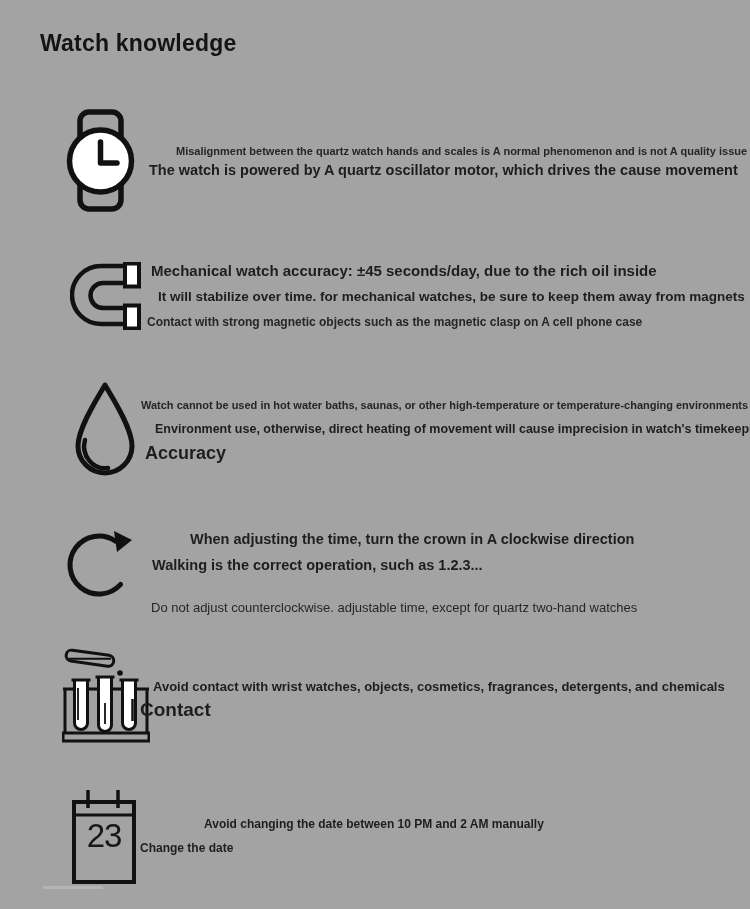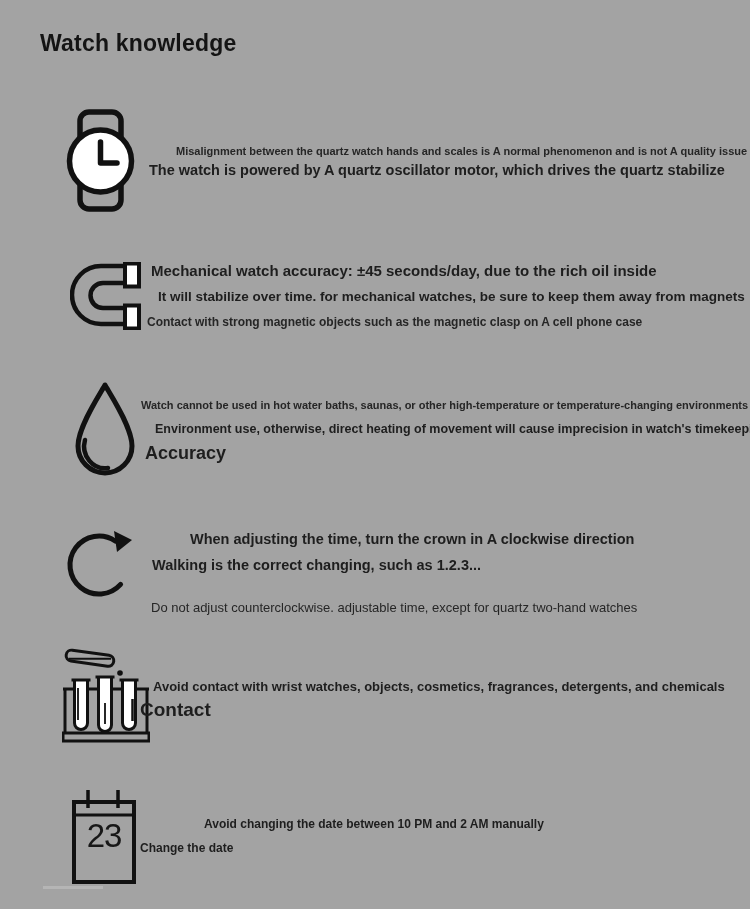--- a/index.html
+++ b/index.html
@@ -65,21 +65,21 @@
 
   <section>
     <span class="icon icon-watch">
       <svg viewBox="0 0 75 105" xmlns="http://www.w3.org/2000/svg" fill="none" stroke="#111" stroke-width="5.5">
         <rect x="17" y="4" width="41" height="97" rx="9"></rect>
         <circle cx="37.5" cy="53" r="31" fill="#fff"></circle>
         <path d="M37.5 34 V55 H54" stroke-linecap="round" stroke-linejoin="round"></path>
       </svg>
     </span>
     <p class="line s1l1">Misalignment between the quartz watch hands and scales is A normal phenomenon and is not A quality issue</p>
-    <p class="line s1l2">The watch is powered by A quartz oscillator motor, which drives the quartz stabilize</p>
+    <p class="line s1l2">The watch is powered by A quartz oscillator motor, which drives the cause movement</p>
   </section>
 
   <section>
     <span class="icon icon-magnet">
       <svg viewBox="0 0 72 68" xmlns="http://www.w3.org/2000/svg" fill="none" stroke="#111" stroke-width="4.5">
         <path d="M60 4 H31 A29 29 0 0 0 31 62 H60"></path>
         <path d="M60 21 H33 A12.5 12.5 0 0 0 33 46 H60"></path>
         <rect x="55" y="1.5" width="14" height="23" fill="#fff" stroke-width="4"></rect>
         <rect x="55" y="43.5" width="14" height="23" fill="#fff" stroke-width="4"></rect>
       </svg>
@@ -102,21 +102,21 @@
   </section>
 
   <section>
     <span class="icon icon-rotate">
       <svg viewBox="0 0 72 77" xmlns="http://www.w3.org/2000/svg" fill="none" stroke="#111" stroke-width="5">
         <path d="M55.6 61.4 A29 29 0 1 1 50.2 18" stroke-linecap="round"></path>
         <polygon points="67,17 49,8 52,29" fill="#111" stroke="none"></polygon>
       </svg>
     </span>
     <p class="line s4l1">When adjusting the time, turn the crown in A clockwise direction</p>
-    <p class="line s4l2">Walking is the correct changing, such as 1.2.3...</p>
+    <p class="line s4l2">Walking is the correct operation, such as 1.2.3...</p>
     <p class="line s4l3">Do not adjust counterclockwise. adjustable time, except for quartz two-hand watches</p>
   </section>
 
   <section>
     <span class="icon icon-tubes">
       <svg viewBox="0 0 88 102" xmlns="http://www.w3.org/2000/svg" fill="none" stroke="#111" stroke-width="3">
         <g transform="rotate(8 30 15)">
           <rect x="4" y="10" width="48" height="11" rx="5.5"></rect>
           <line x1="7" y1="19" x2="49" y2="13" stroke-width="2"></line>
         </g>

